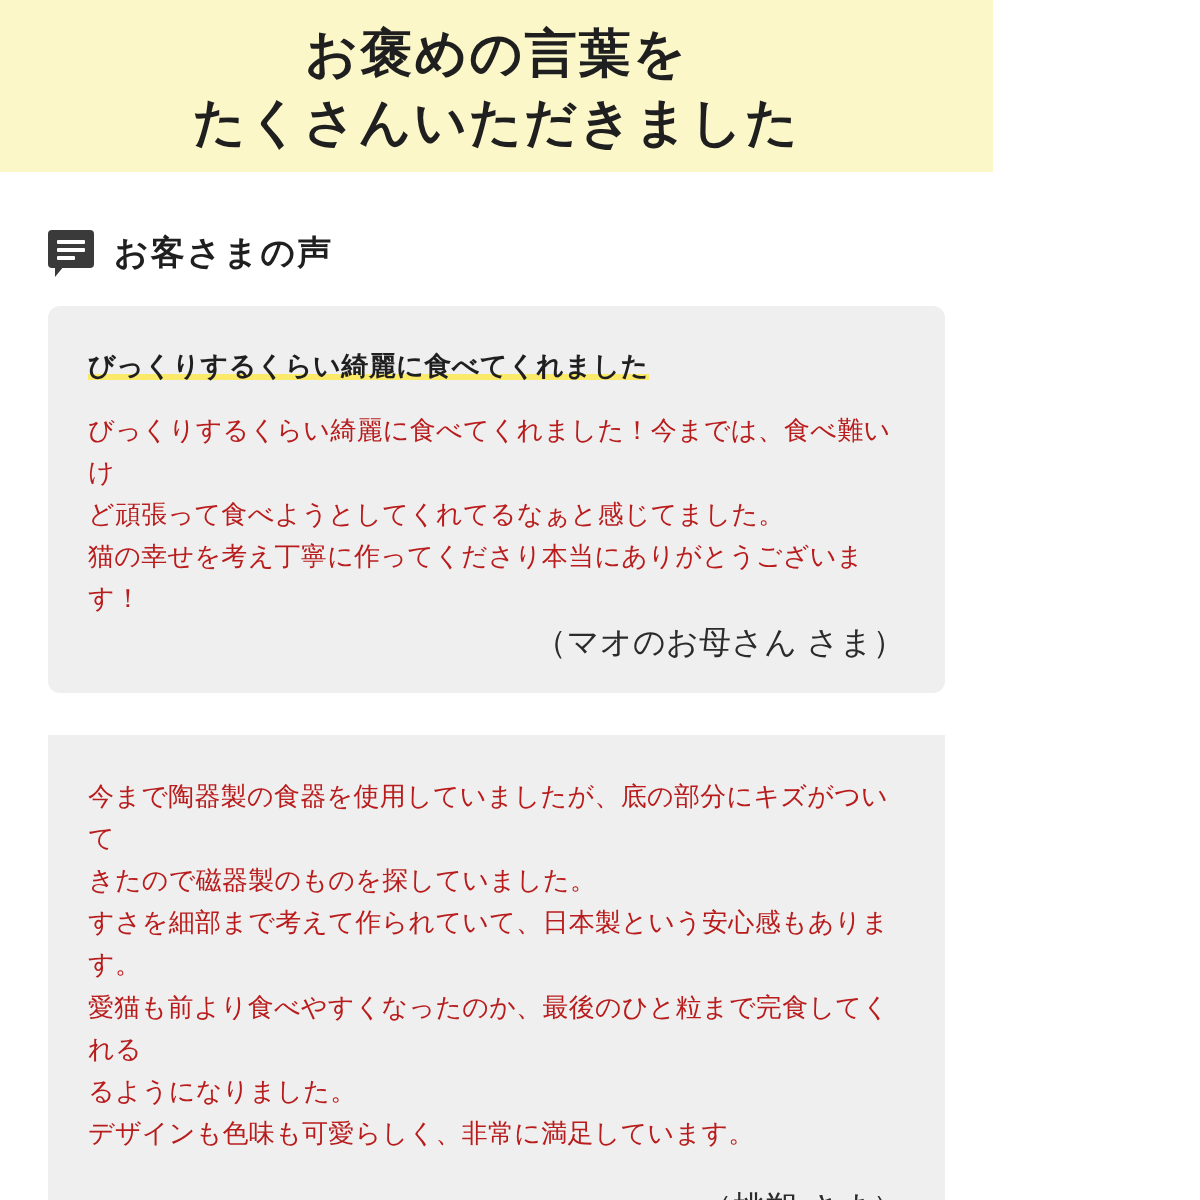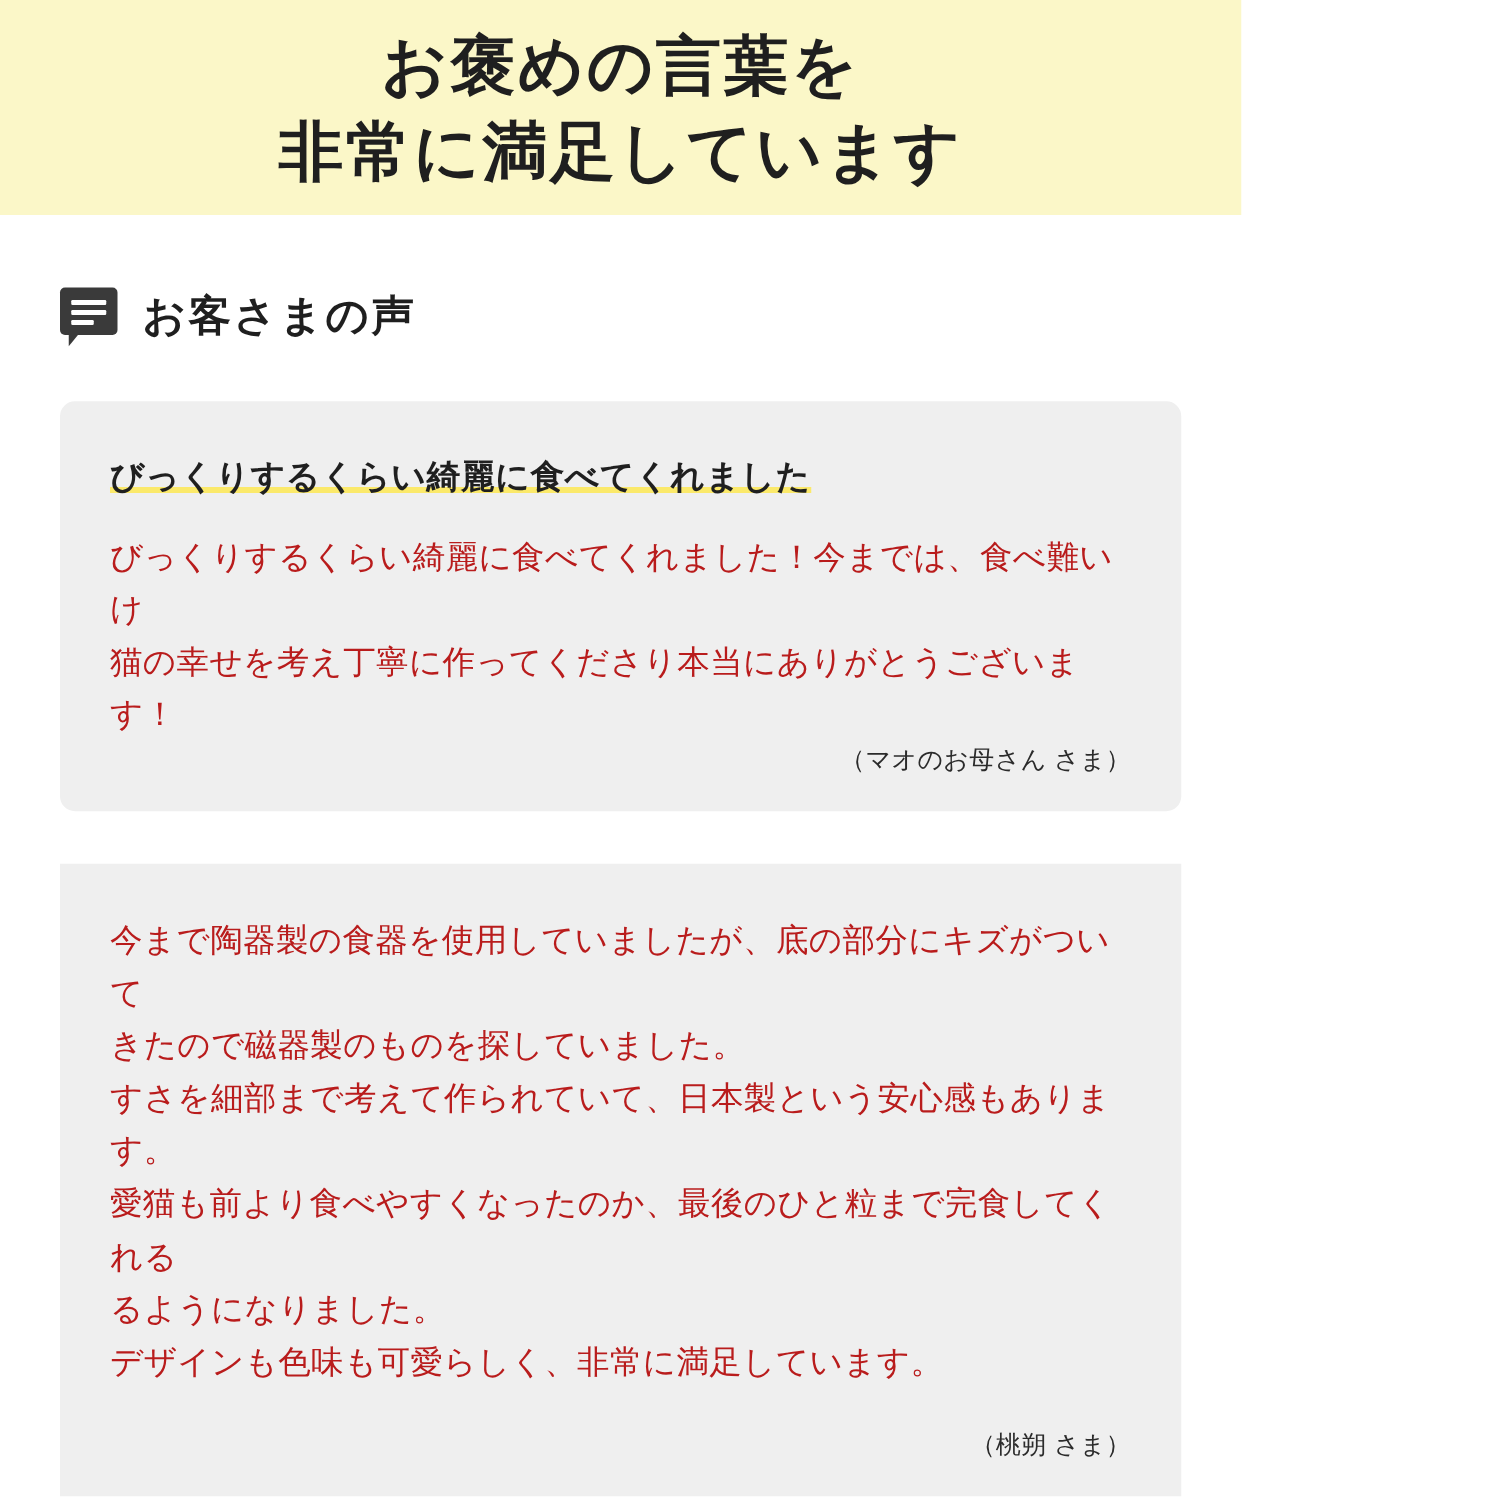--- a/index.html
+++ b/index.html
@@ -92,21 +92,21 @@
     color: #1f1f1f;
   }
 
   
   .card {
     background: #efefef;
     margin: 0 48px;
     box-sizing: border-box;
     padding: 40px 40px 28px 40px;
   }
-  .card.first { margin-top: 45px; border-radius: 12px; }
+  .card.first { margin-top: 30px; border-radius: 12px; }
   .card.second { margin-top: 42px; }
 
   .review-title {
     display: inline;
     font-size: 27px;
     font-weight: bold;
     letter-spacing: 0.5px;
     color: #1f1f1f;
     background: linear-gradient(transparent 78%, #fbe96a 78%, #fbe96a 96%, transparent 96%);
     line-height: 1.5;
@@ -116,54 +116,55 @@
   .review-body {
     font-size: 26px;
     line-height: 1.62;
     color: #b91c1c;
     letter-spacing: 0.3px;
   }
   .review-body p { margin: 0; }
 
   .signature {
     text-align: right;
-    font-size: 20px;
+    font-size: 32px;
     color: #2b2b2b;
     letter-spacing: 0.3px;
   }
   .sig-first { margin-top: 2px; }
   .sig-second { margin-top: 32px; }
 </style>
 </head>
 <body>
 
 <div class="page">
 
   <div class="banner">
     <div class="banner-line">お褒めの言葉を</div>
-    <div class="banner-line">非常に満足しています</div>
+    <div class="banner-line">たくさんいただきました</div>
   </div>
 
   <div class="section-head">
     <span class="speech-icon">
       <span class="bubble"></span>
       <span class="line l1"></span>
       <span class="line l2"></span>
       <span class="line l3"></span>
       <span class="tail"></span>
     </span>
     <span class="section-title">お客さまの声</span>
   </div>
 
   <div class="card first">
     <div class="review-title-wrap">
       <span class="review-title">びっくりするくらい綺麗に食べてくれました</span>
     </div>
     <div class="review-body">
       <p>びっくりするくらい綺麗に食べてくれました！今までは、食べ難いけ</p>
+      <p>ど頑張って食べようとしてくれてるなぁと感じてました。</p>
       <p>猫の幸せを考え丁寧に作ってくださり本当にありがとうございます！</p>
     </div>
     <div class="signature sig-first">（マオのお母さん さま）</div>
   </div>
 
   <div class="card second">
     <div class="review-body">
       <p>今まで陶器製の食器を使用していましたが、底の部分にキズがついて</p>
       <p>きたので磁器製のものを探していました。</p>
       <p>すさを細部まで考えて作られていて、日本製という安心感もあります。</p>

